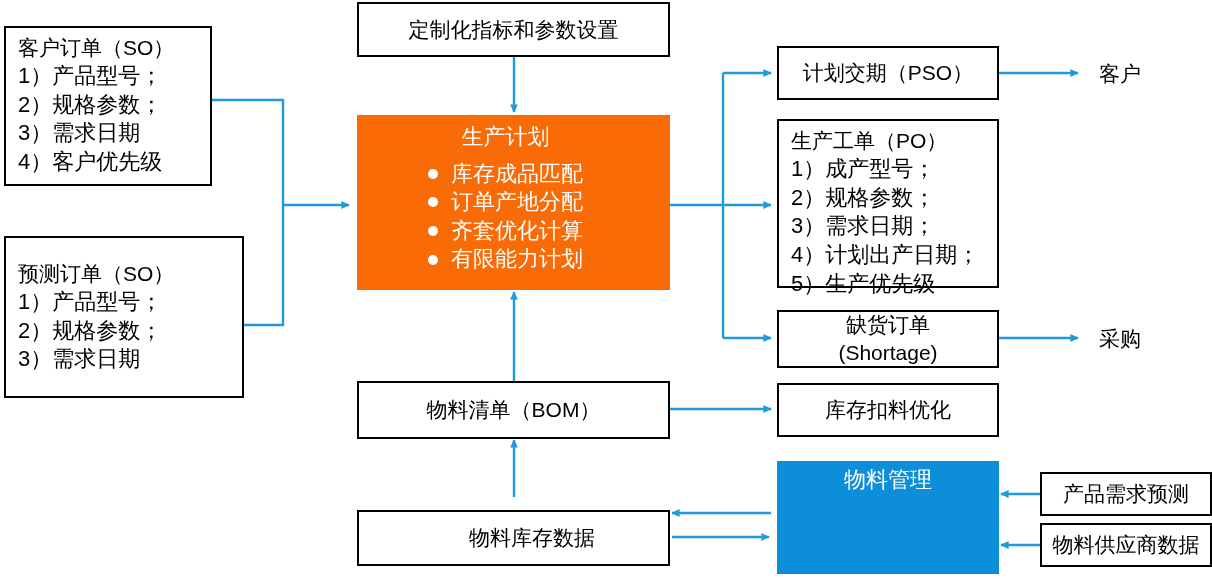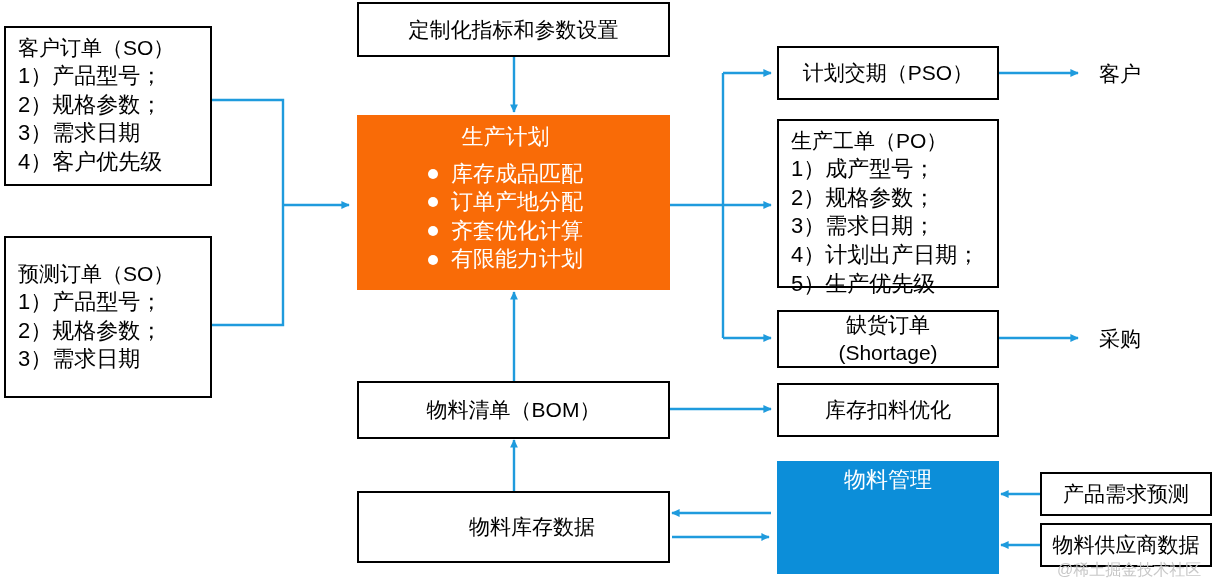--- a/index.html
+++ b/index.html
@@ -153,21 +153,21 @@
   </svg>
 
   <div class="node listbox" style="left:4px; top:26px; width:208px; height:160px;">
     <div class="node-title">客户订单（SO）</div>
     <div class="list-line">1）产品型号；</div>
     <div class="list-line">2）规格参数；</div>
     <div class="list-line">3）需求日期</div>
     <div class="list-line">4）客户优先级</div>
   </div>
 
-  <div class="node listbox" style="left:4px; top:236px; width:208px; height:162px; justify-content:center;">
+  <div class="node listbox" style="left:4px; top:236px; width:240px; height:162px; justify-content:center;">
     <div class="node-title">预测订单（SO）</div>
     <div class="list-line">1）产品型号；</div>
     <div class="list-line">2）规格参数；</div>
     <div class="list-line">3）需求日期</div>
   </div>
 
   <div class="node center" style="left:357px; top:2px; width:313px; height:55px;">
     <div class="node-title">定制化指标和参数设置</div>
   </div>
 
@@ -190,21 +190,21 @@
           <span class="bullet-dot"></span>
           <span>有限能力计划</span>
         </li>
     </ul>
   </div>
 
   <div class="node center" style="left:357px; top:381px; width:313px; height:58px;text-align:right;">
     <div class="node-title">物料清单（BOM）</div>
   </div>
 
-  <div class="node center" style="left:357px; top:491px; width:313px; height:72px;padding-left:37px;">
+  <div class="node center" style="left:357px; top:510px; width:313px; height:56px;padding-left:37px;">
     <div class="node-title">物料库存数据</div>
   </div>
 
   <div class="node center" style="left:777px; top:46px; width:222px; height:54px;">
     <div class="node-title">计划交期（PSO）</div>
   </div>
 
   <div class="node listbox" style="left:777px; top:119px; width:222px; height:169px;">
     <div class="node-title">生产工单（PO）</div>
     <div class="list-line">1）成产型号；</div>
@@ -231,15 +231,14 @@
     <div class="node-title">产品需求预测</div>
   </div>
 
   <div class="node center" style="left:1040px; top:523px; width:172px; height:44px;">
     <div class="node-title">物料供应商数据</div>
   </div>
 
   <div class="plain-label" style="left:1099px; top:60px;">客户</div>
   <div class="plain-label" style="left:1099px; top:325px;">采购</div>
 
-  <div class="watermark" style="left:1057px; top:560px;">@稀土掘金技术社区</div>
 
 </div>
 
 </body></html>

